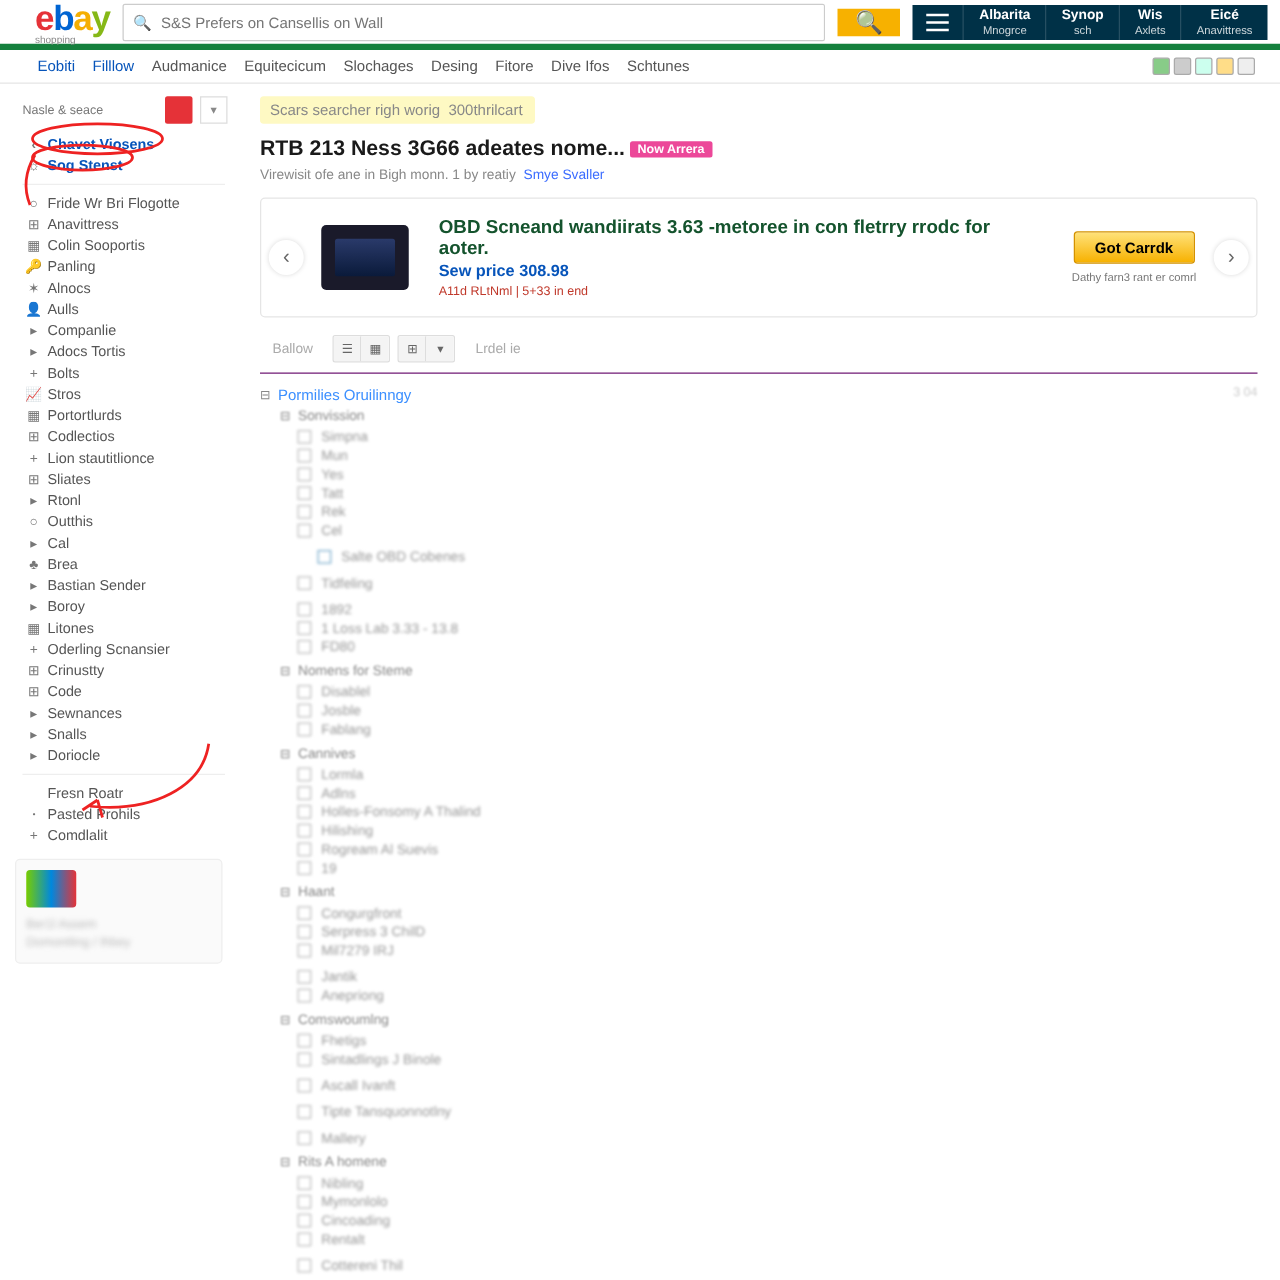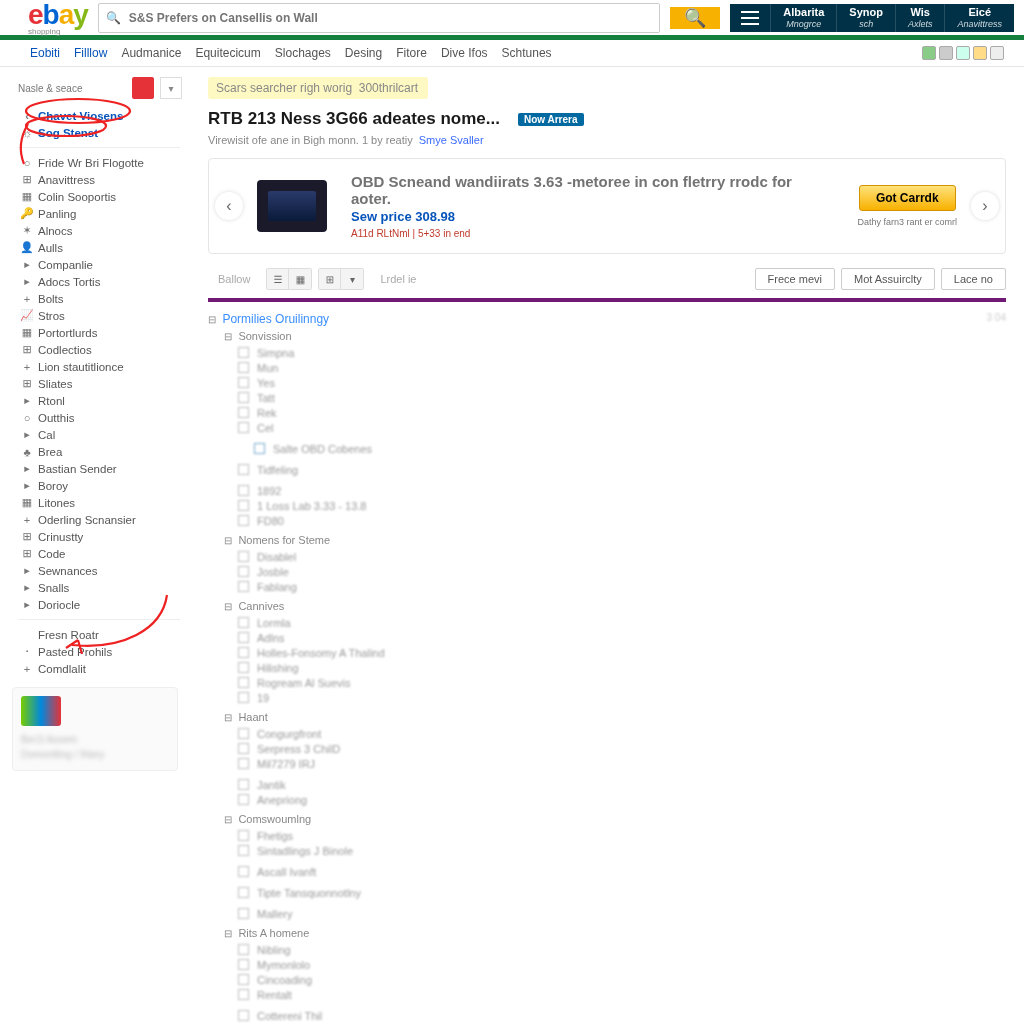--- a/index.html
+++ b/index.html
@@ -11,26 +11,26 @@
     width: 1024px;
     position: relative;
   }
   
   .header { display: flex; align-items: center; height: 40px; padding: 0 10px 0 28px; border-bottom: 5px solid #15803d; gap: 10px; }
   .logo { font-weight: bold; font-size: 28px; letter-spacing: -1px; }
   .logo .r { color:#e53238;} .logo .b{color:#0064d2;} .logo .y{color:#f5af02;} .logo .g{color:#86b817;}
   .logo-sub { font-size: 8px; color: #888; display: block; margin-top:-4px; }
   .searchbar { flex: 1; display: flex; height: 30px; border:1px solid #ccc; border-radius: 2px; overflow: hidden; }
   .searchbar .sicon { width: 30px; display: flex; align-items:center; justify-content:center; color:#888; }
-  .searchbar input { flex:1; border:none; outline:none; font-size:12px; color:#888;font-weight:bold; }
+  .searchbar input { flex:1; border:none; outline:none; font-size:12px; color:#888; }
   .searchbtn { width: 50px; background: #f7b100; border:none; display:flex; align-items:center; justify-content:center; cursor:pointer;}
   .header-right { display:flex; align-items:stretch; background:#003147; color:#fff; height:28px; }
   .hr-item { padding: 4px 12px; font-size: 11px; display:flex; flex-direction:column; justify-content:center; align-items:center; line-height:1.2; border-left:1px solid rgba(255,255,255,0.15);}
   .hr-item .l1 { font-weight:600; font-size:11px;}
-  .hr-item .l2 { font-size:9px; opacity:0.8;font-style:italic;}
+  .hr-item .l2 { font-size:9px; opacity:0.8;}
   .hamburger { width:40px; display:flex; align-items:center; justify-content:center; }
   .ham-lines { width:18px; height:2px; background:#fff; position:relative; }
   .ham-lines::before, .ham-lines::after { content:""; position:absolute; left:0; width:18px; height:2px; background:#fff; }
   .ham-lines::before { top:-6px; } .ham-lines::after { top:6px; }
 
   
   .nav { display:flex; align-items:center; gap:14px; padding: 6px 20px 6px 30px; color:#555; font-size:12px; border-bottom:1px solid #e5e5e5;}
   .nav a { color:#555; text-decoration:none; }
   .nav a.blue { color:#0654ba; }
   .nav .chips { margin-left:auto; display:flex; gap:3px;}
@@ -52,40 +52,40 @@
   .slink .ic { position:absolute; left:12px; width:14px; color:#777; text-align:center; font-size:11px; }
   .slink.blue { color:#0654ba; font-weight:600;}
   .side-sep { height:1px; background:#eee; margin:6px 10px;}
   .side-card { margin: 10px 12px; border:1px solid #eee; border-radius:4px; padding:8px; background:#fafafa; color:#bbb;}
   .side-card .thumb { width:40px; height:30px; background:linear-gradient(90deg,#7c0,#08d,#e53238); border-radius:3px; margin-bottom:6px;}
   .side-card .txt { filter:blur(2px); font-size:10px; line-height:1.5;}
 
   .content { flex:1; padding:10px 18px; }
   .crumb { display:flex; align-items:center; gap:10px; color:#888; font-size:11px; margin-bottom:10px;}
   .crumb input { border:none; outline:none; font-size:12px; color:#888; background:#fef9c3; padding:4px 8px; width:220px; border-radius:3px;}
-  .title-row { display:flex; align-items:center; gap:18px; }
+  .title-row { display:flex; align-items:center; gap:4px; }
   .title { font-size:17px; font-weight:bold; color:#1a1a1a;}
-  .pill { background:#0369a1; color:#fff; font-size:10px; font-weight:bold; padding:1px 6px; border-radius:2px;}
+  .pill { background:#ec4899; color:#fff; font-size:10px; font-weight:bold; padding:1px 6px; border-radius:2px;}
   .subtitle { font-size:11px; color:#888; margin: 5px 0 12px; }
   .subtitle a { color:#3b6cff; text-decoration:none;margin-top:40px; }
 
   .promo { position:relative; border:1px solid #e5e5e5; border-radius:4px; padding:14px 48px; display:flex; align-items:center; gap:24px; margin-bottom:14px;}
   .promo .arrow { position:absolute; width:28px; height:28px; border-radius:50%; background:#fff; box-shadow:0 0 4px rgba(0,0,0,0.15); display:flex; align-items:center; justify-content:center; color:#666; font-size:16px; cursor:pointer;}
   .promo .arrow.left{left:6px;} .promo .arrow.right{right:6px;}
   .promo-img { width:70px; height:52px; background:#1a1a2a; border-radius:4px; display:flex; align-items:center; justify-content:center; position:relative;}
   .promo-img::after { content:""; width:48px; height:30px; background:linear-gradient(180deg,#2a3a6a,#0a1a3a); border-radius:2px; position:absolute;}
   .promo-body { flex:1; }
-  .promo-body .h { font-size:15px; font-weight:bold; color:#737373;}
+  .promo-body .h { font-size:15px; font-weight:bold; color:#14532d;}
   .promo-body .p { font-size:13px; color:#0654ba; font-weight:bold; margin-top:2px;}
   .promo-body .m { font-size:10px; color:#c0392b; margin-top:4px;}
   .promo-right { text-align:center; }
   .btn-gold { background:linear-gradient(#ffe27a,#f7b100); border:1px solid #d49200; padding:5px 16px; border-radius:3px; font-size:12px; font-weight:bold; cursor:pointer;}
   .promo-right .sub { font-size:9px; color:#777; margin-top:6px;}
 
-  .toolbar { display:flex; align-items:center; gap:6px; border-bottom:4px solid #701a75; padding-bottom:8px; margin-bottom:10px;}
+  .toolbar { display:flex; align-items:center; gap:6px; border-bottom:1px solid #701a75; padding-bottom:8px; margin-bottom:10px;}
   .tool-lbl { color:#aaa; font-size:11px; padding:3px 10px;}
   .tool-grp { display:flex; border:1px solid #ddd; border-radius:2px; overflow:hidden;}
   .tool-btn { width:22px; height:20px; background:#f4f4f4; border-right:1px solid #ddd; display:flex; align-items:center; justify-content:center; color:#666; font-size:10px;}
   .tool-btn:last-child{border-right:none;}
   .toolbar .right { margin-left:auto; display:flex; gap:6px;}
   .fbtn { border:1px solid #ccc; background:#fff; padding:4px 12px; font-size:11px; color:#555; cursor:pointer; border-radius:2px;}
 
   .facets { color:#888;}
   .facet-h { color:#3b8fff; font-size:12px; margin:6px 0 4px; display:flex; align-items:center; gap:6px;}
   .facet-h .collapse { color:#888; font-size:10px;}
@@ -340,25 +340,20 @@
       <span class="tool-lbl">Ballow</span>
       <div class="tool-grp">
         <div class="tool-btn">☰</div>
         <div class="tool-btn">▦</div>
       </div>
       <div class="tool-grp">
         <div class="tool-btn">⊞</div>
         <div class="tool-btn">▾</div>
       </div>
       <span class="tool-lbl">Lrdel ie</span>
-      <div class="right">
-        <button class="fbtn">Frece mevi</button>
-        <button class="fbtn">Mot Assuirclty</button>
-        <button class="fbtn">Lace no</button>
-      </div>
     </div>
 
     <div class="facets">
       <span class="count-right">3 04</span>
       <div class="facet-h">
         <span class="collapse">⊟</span>
         <span>Pormilies Oruilinngy</span>
       </div>
       <div id="facet-body">
           <div class="facet-h sub"><span class="collapse">⊟</span> Sonvission</div>

